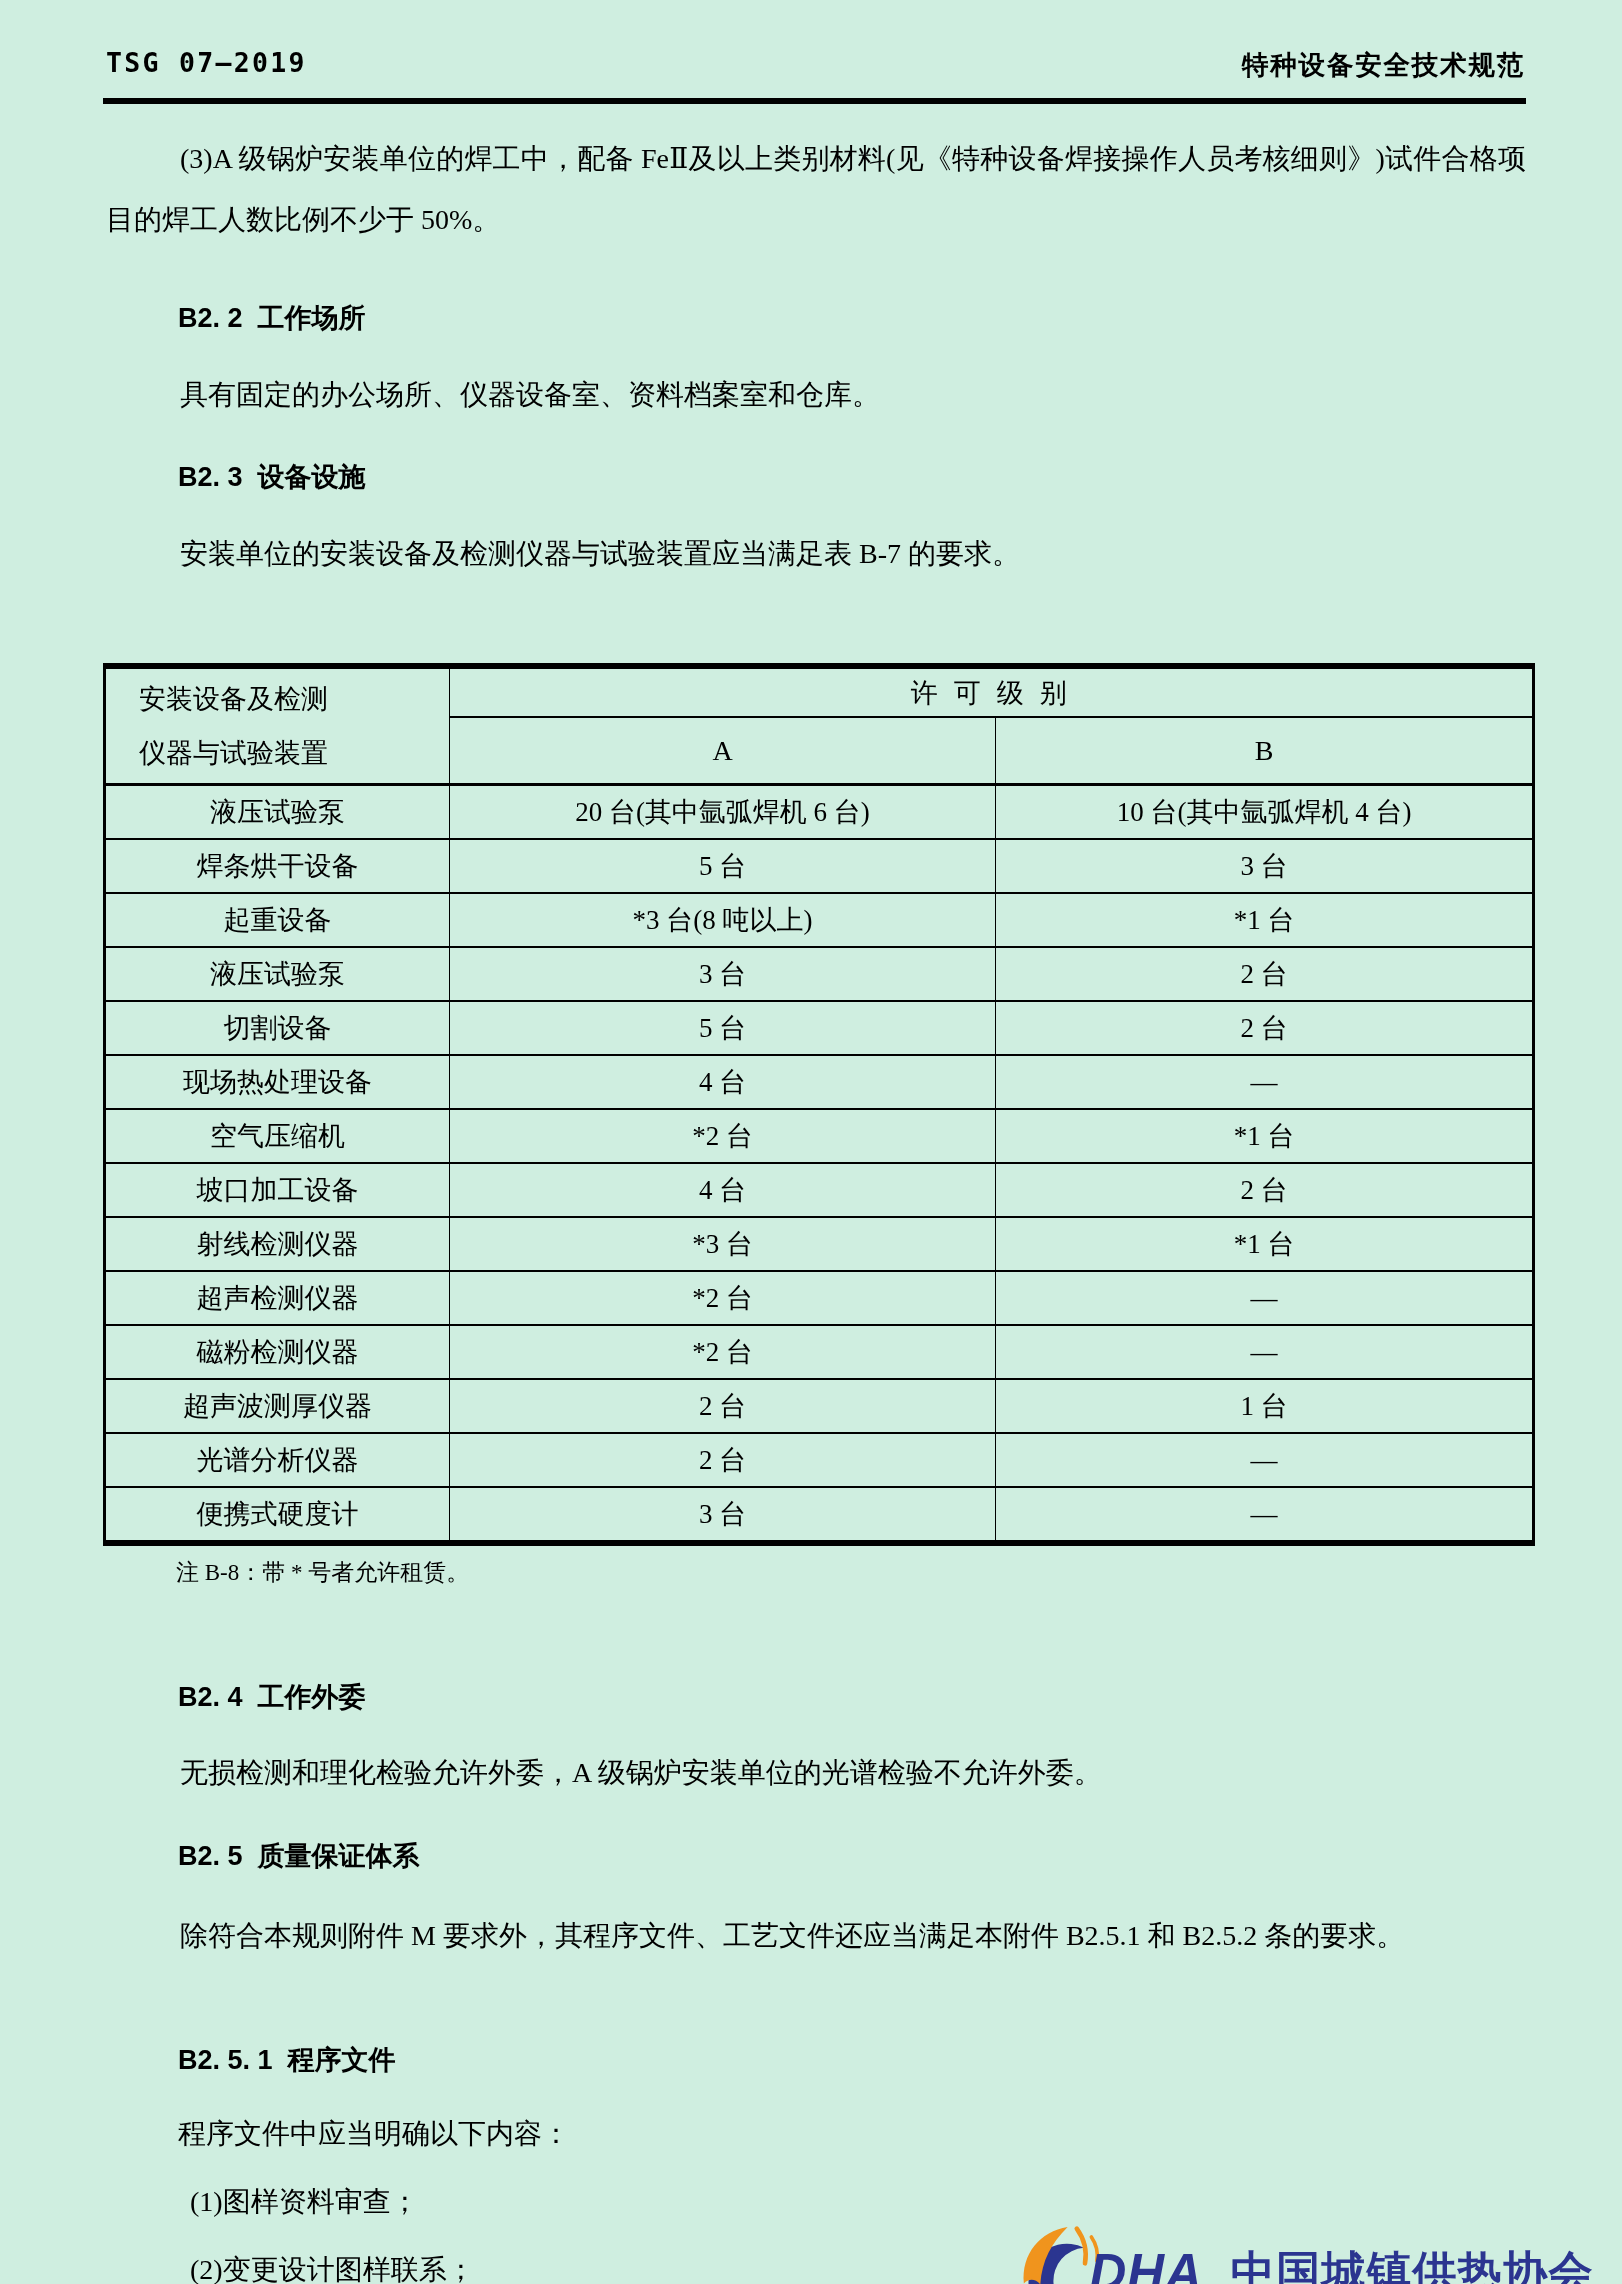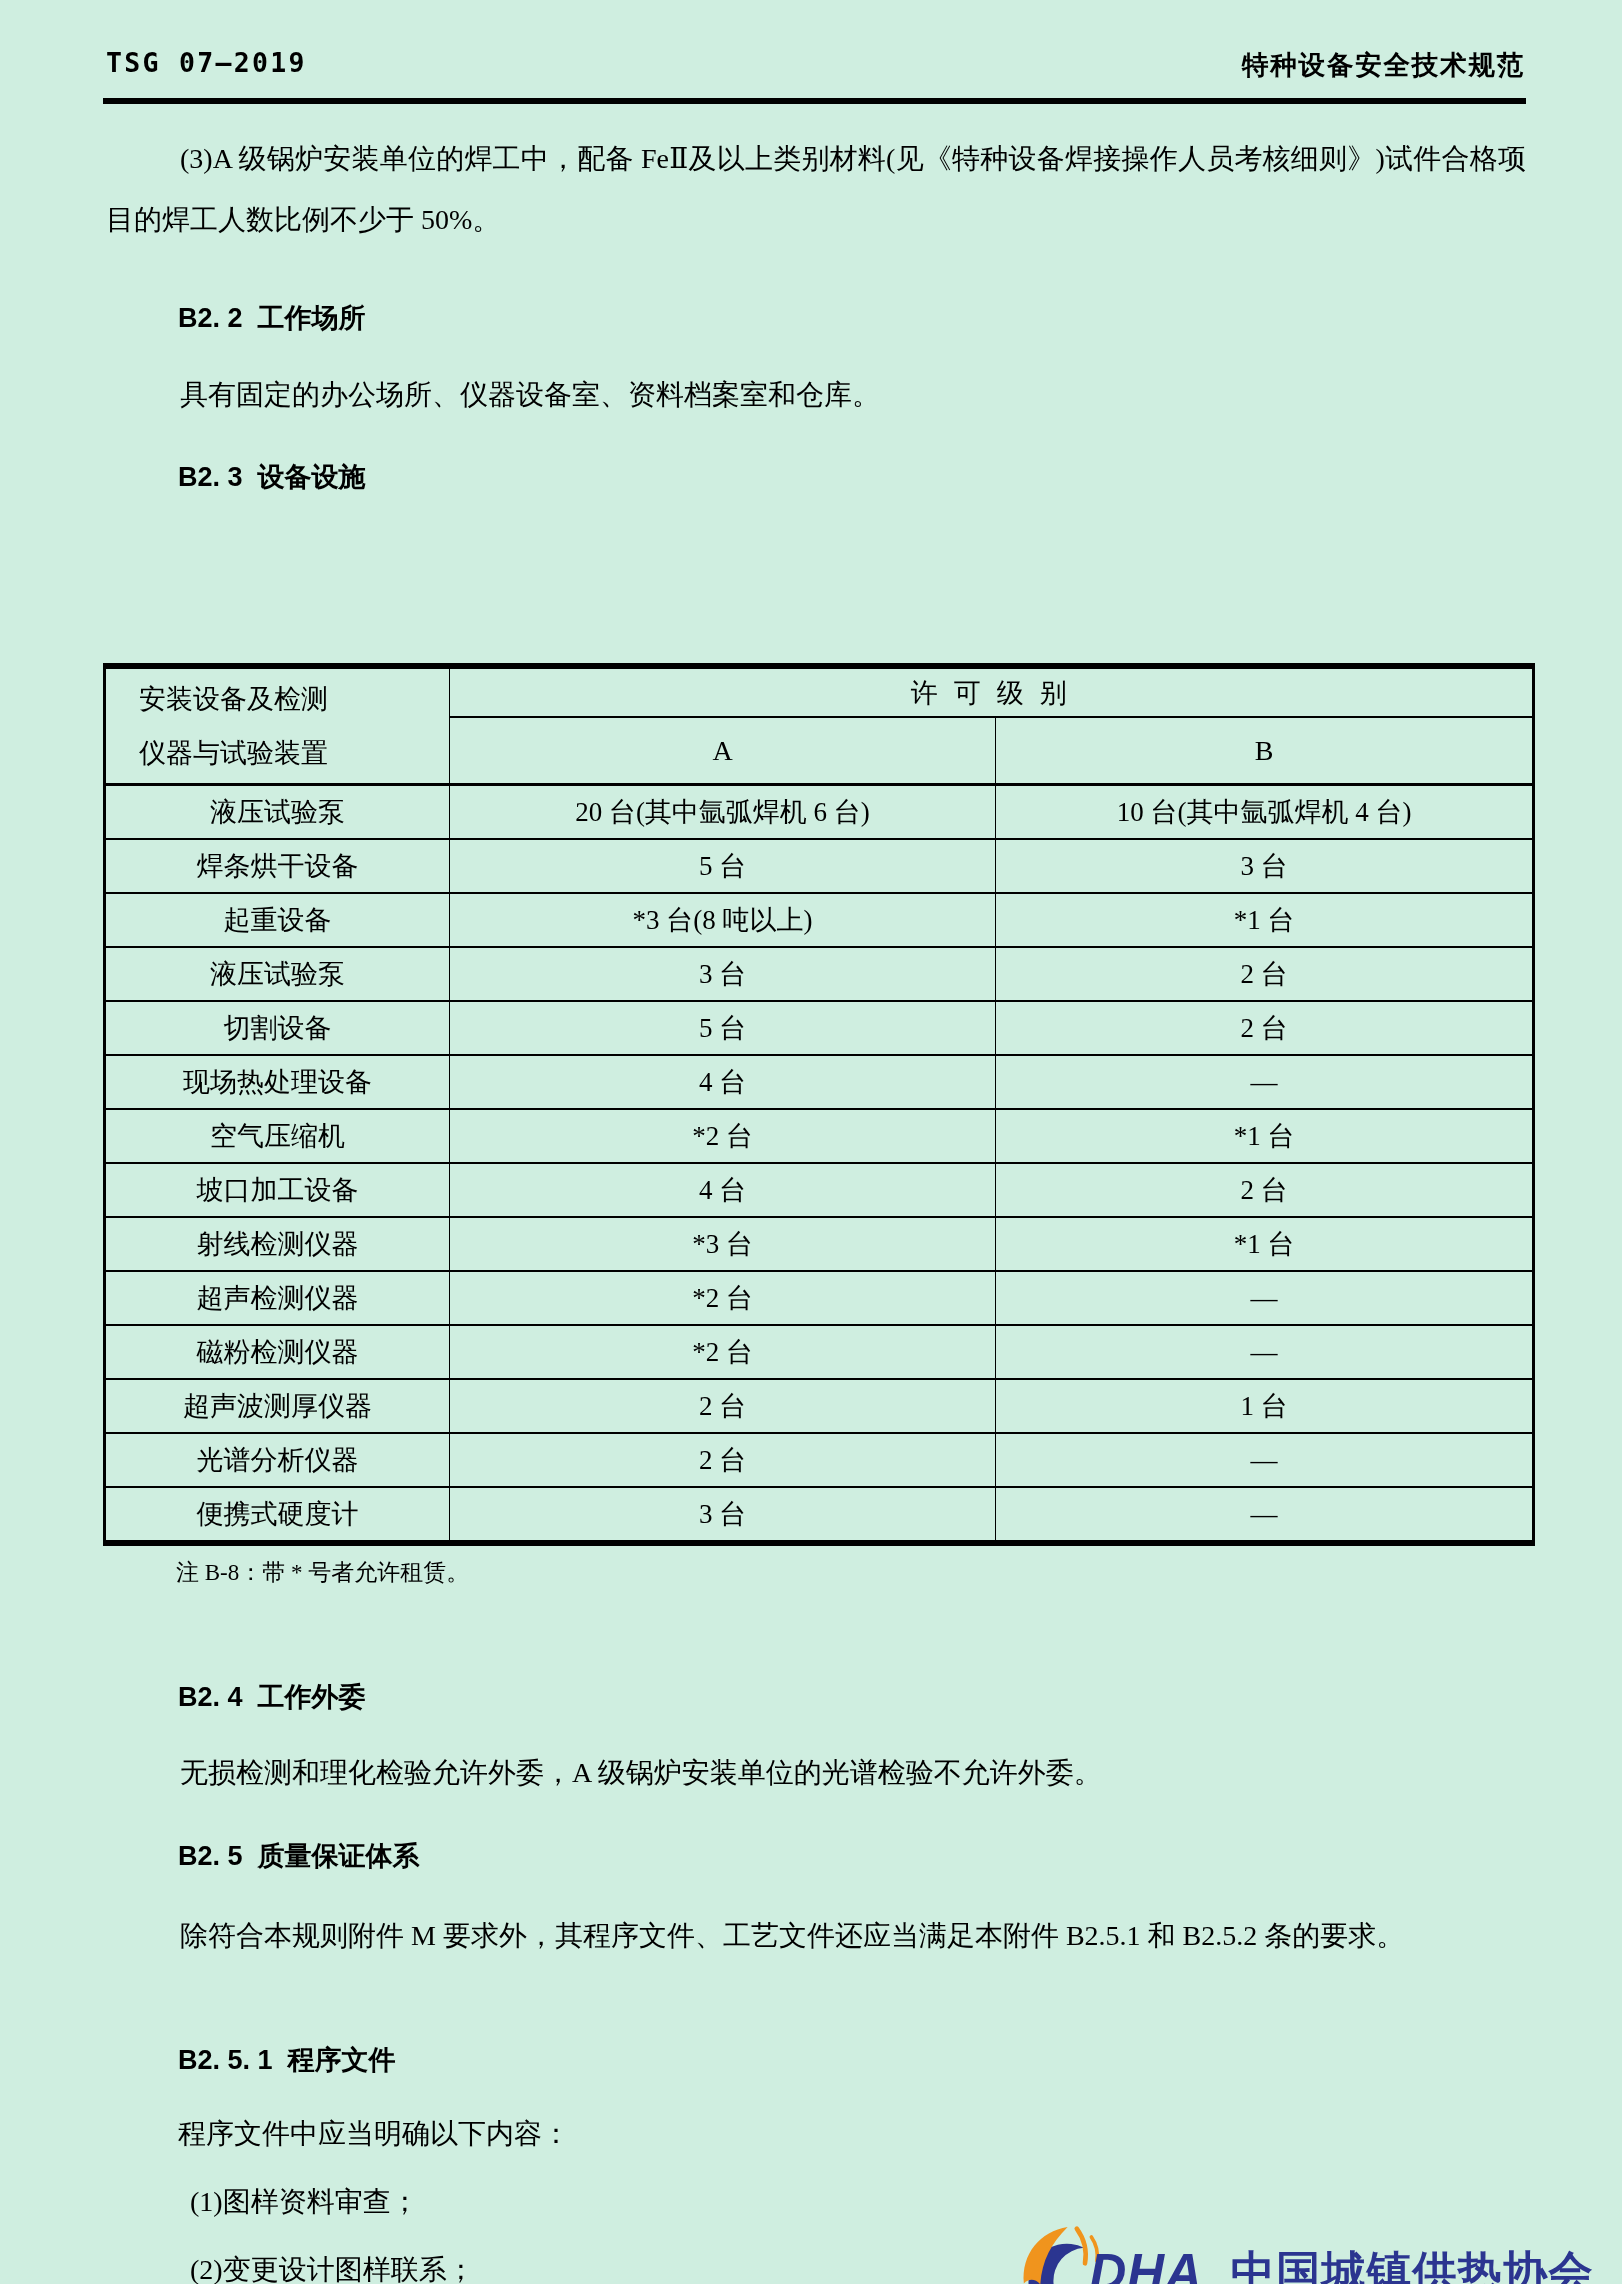--- a/index.html
+++ b/index.html
@@ -110,20 +110,21 @@
   <div class="abs hdr-left">TSG 07—2019</div>
   <div class="abs hdr-right">特种设备安全技术规范</div>
   <div class="abs hdr-rule"></div>
 
   <p class="abs para indent" style="top:128px">(3)A 级锅炉安装单位的焊工中，配备 FeⅡ及以上类别材料(见《特种设备焊接操作人员考核细则》)试件合格项目的焊工人数比例不少于 50%。</p>
 
   <h2 class="abs sec-head" style="top:300px">B2. 2  工作场所</h2>
   <p class="abs para indent" style="top:364px">具有固定的办公场所、仪器设备室、资料档案室和仓库。</p>
 
   <h2 class="abs sec-head" style="top:459px">B2. 3  设备设施</h2>
+  <p class="abs para indent" style="top:523px">安装单位的安装设备及检测仪器与试验装置应当满足表 B-7 的要求。</p>
 
 
   <table class="eq">
     <colgroup>
         <col class="c1">
         <col class="c2">
         <col class="c3">
       </colgroup>
     <tbody>
       <tr class="h1">

